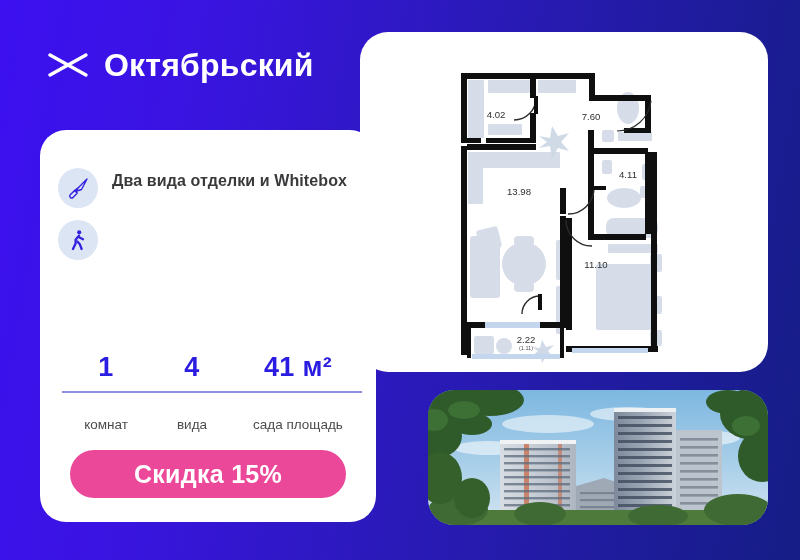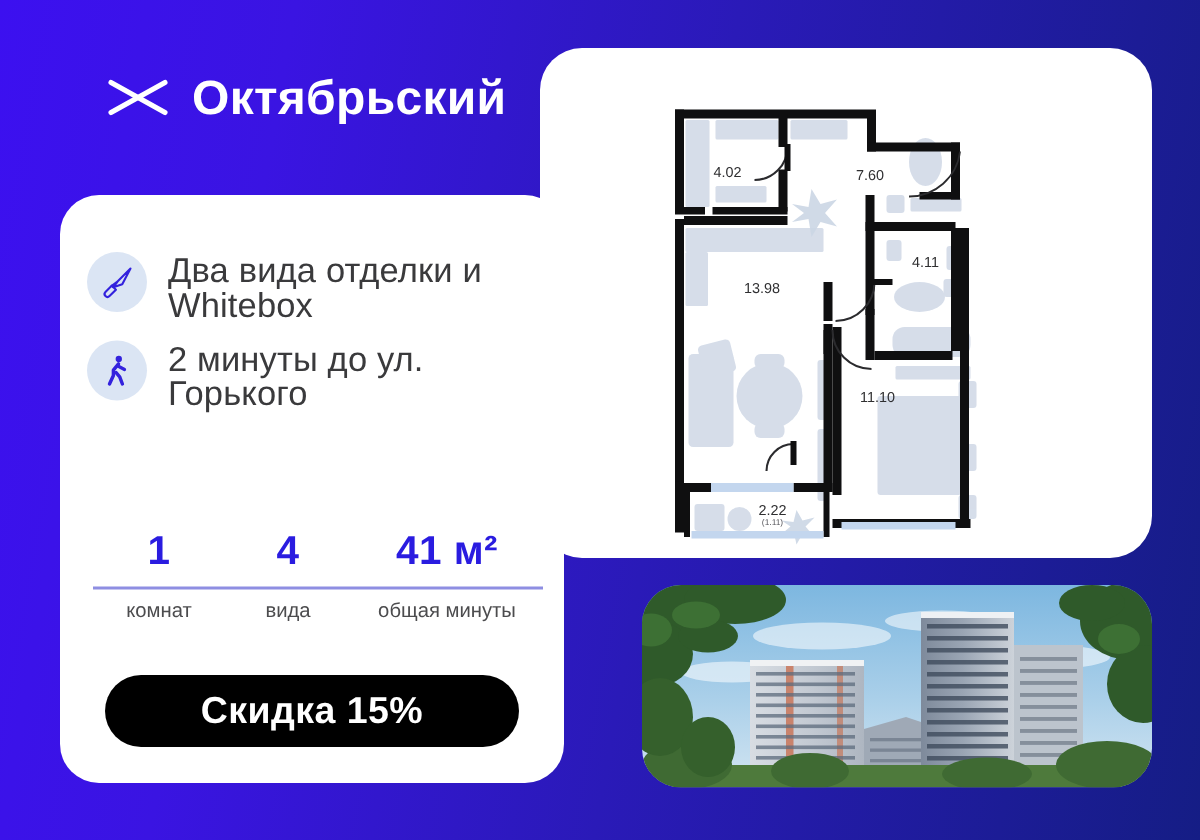--- a/index.html
+++ b/index.html
@@ -6,21 +6,21 @@
   html,body { width:800px; height:560px; }
   body {
     font-family:"Liberation Sans", sans-serif;
     background:linear-gradient(100deg,#3c10f0 0%,#3a14e2 22%,#2a1ab8 55%,#151d85 100%);
     position:relative; overflow:hidden;
   }
 
   
   #logo-tab{
     position:absolute; left:0; top:0; width:375px; height:130px;
-    display:flex; align-items:center; padding-left:72px; z-index:5;
+    display:flex; align-items:center; padding-left:48px; z-index:5;
   }
   #logo-mark{ width:42px; height:30px; flex:none; margin-right:14px; }
   #logo-text{
     color:#fff; font-size:32px; font-weight:700; letter-spacing:.2px;
     white-space:nowrap;
   }
 
   
   #left-card{
     position:absolute; left:40px; top:130px; width:336px; height:392px;
@@ -33,54 +33,54 @@
   }
 
   #features{ position:absolute; left:18px; top:38px; width:310px; }
   .feature{ display:flex; align-items:flex-start; margin-bottom:12px; }
   .feat-icon{
     width:40px; height:40px; border-radius:50%; background:#dbe5f4;
     flex:none; display:flex; align-items:center; justify-content:center;
     margin-right:14px;
   }
   .feat-label{
-    font-size:23px; line-height:23px; color:#3a3a3c; font-weight:400;
+    font-size:16px; line-height:23px; color:#3a3a3c; font-weight:700;
     padding-top:1px; letter-spacing:.1px;
   }
 
   
   #stats{ position:absolute; left:22px; top:222px; width:300px; }
   #stats-values{ display:flex; align-items:flex-end; padding-bottom:8px; }
   .stat-val{
     color:#2a1ce0; font-size:27px; font-weight:700; text-align:center;
     letter-spacing:.3px;
   }
   #stats-divider{ height:2px; background:#8e8ee2; width:100%; }
-  #stats-labels{ display:flex; padding-top:6px; }
+  #stats-labels{ display:flex; padding-top:24px; }
   .stat-lab{
     font-size:13.5px; color:#4c4c4e; text-align:center; line-height:16px;
   }
   .c1{ width:88px; } .c2{ width:84px; } .c3{ width:128px;text-align:center; }
 
   
   #discount-btn{
     position:absolute; left:30px; bottom:24px; width:276px; height:48px;
-    background:#000000; border-radius:24px; border:none; cursor:pointer;
+    background:#ec4899; border-radius:24px; border:none; cursor:pointer;
     color:#fff; font-size:25px; font-weight:700; letter-spacing:.3px;
     font-family:"Liberation Sans", sans-serif;
   }
 
   
   #right-panel{
     position:absolute; left:360px; top:32px; width:408px; height:340px;
     background:#fff; border-radius:28px; z-index:2;
   }
 
   
-  #floorplan{ position:absolute; left:445px; top:68px; width:220px; height:296px; z-index:3; }
+  #floorplan{ position:absolute; left:456px; top:68px; width:220px; height:296px; z-index:3; }
   #floorplan svg{ display:block; }
   .fp-area{ font-family:"Liberation Sans",sans-serif; font-size:9.6px; fill:#2f2f31; }
   .fp-sub{ font-family:"Liberation Sans",sans-serif; font-size:5.6px; fill:#55555a; }
 
   
   #photo{
     position:absolute; left:428px; top:390px; width:340px; height:135px;
     border-radius:26px; overflow:hidden; z-index:3;
   }
   #photo svg{ display:block; }
@@ -117,39 +117,38 @@
 
     <div class="feature">
       <span class="feat-icon">
         <svg width="24" height="24" viewBox="0 0 24 24">
           <circle cx="13.2" cy="4.3" r="2.1" fill="#3322dd"></circle>
           <path d="M13 7.6 L9.6 11.8 L9.6 15.4 L7 21" fill="none" stroke="#3322dd" stroke-width="2.3" stroke-linecap="round" stroke-linejoin="round"></path>
           <path d="M11.4 13.4 L13.8 16.2 L15.6 21" fill="none" stroke="#3322dd" stroke-width="2.3" stroke-linecap="round" stroke-linejoin="round"></path>
           <path d="M12.6 9 L17 11.3" fill="none" stroke="#3322dd" stroke-width="2.2" stroke-linecap="round"></path>
         </svg>
       </span>
-      <span class="feat-label">2 минуты до ул. Горького</span>
     </div>
 
   </div>
 
   <div id="stats">
     <div id="stats-values">
       <div class="stat-val c1">1</div>
       <div class="stat-val c2">4</div>
       <div class="stat-val c3">
         <span>41</span>
         <span>м²</span>
       </div>
     </div>
     <div id="stats-divider"></div>
     <div id="stats-labels">
       <div class="stat-lab c1">комнат</div>
       <div class="stat-lab c2">вида</div>
-      <div class="stat-lab c3">общая минуты</div>
+      <div class="stat-lab c3">сада площадь</div>
     </div>
   </div>
 
   <button id="discount-btn">Скидка 15%</button>
 </div>
 
 <div id="right-panel"></div>
 
 <div id="floorplan">
 <svg width="220" height="296" viewBox="0 0 220 296">

